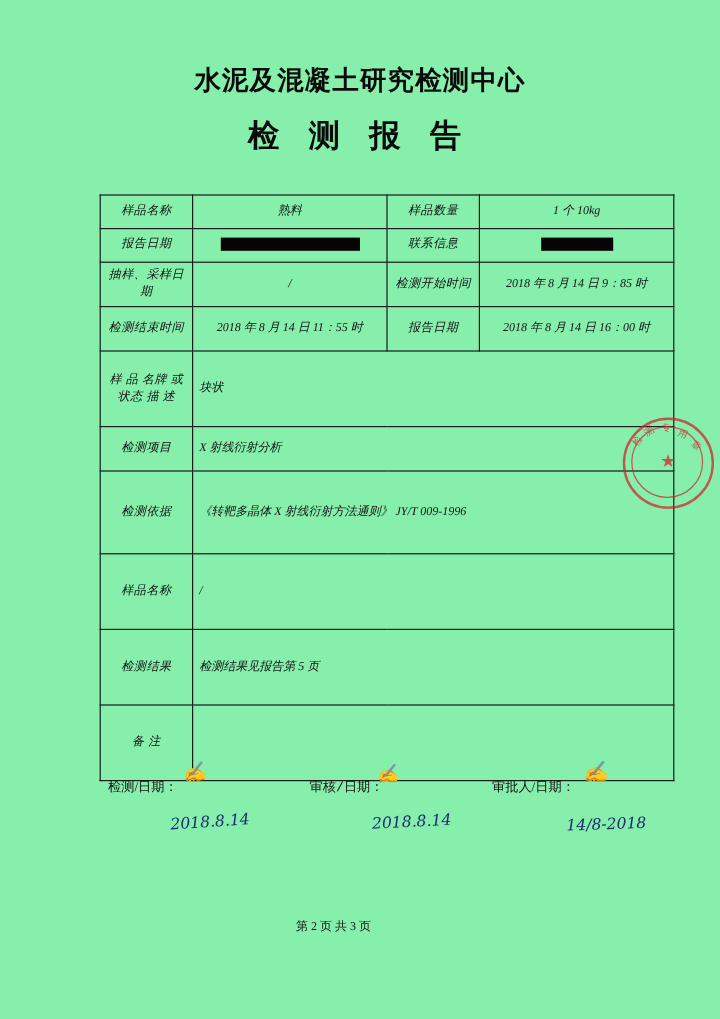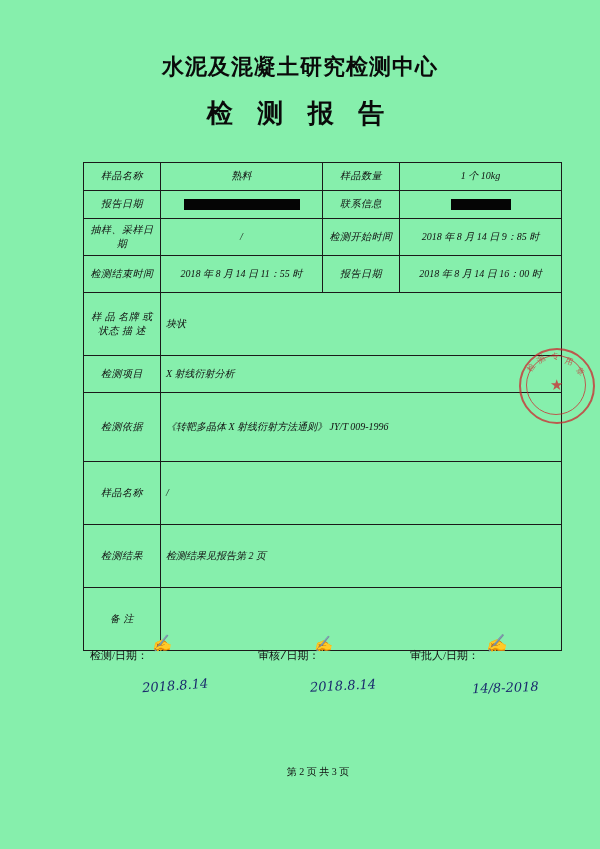--- a/index.html
+++ b/index.html
@@ -153,21 +153,20 @@
   .hand-name3 { left: 396px; top: -14px; font-size: 17px; transform: rotate(-4deg); }
   .hand-date3 { left: 382px; top: 32px; font-size: 13px; transform: rotate(-2deg); }
   .footer {
     position: absolute;
     left: 0;
     top: 765px;
     width: 556px;
     text-align: center;
     font-size: 10px;
     color: #111;
-    padding-left: 40px;
   }
 </style>
 </head>
 <body>
 
 <div class="page">
 
   <div class="title-block">
     <div class="title-main">水泥及混凝土研究检测中心</div>
     <div class="title-sub">检 测 报 告</div>
@@ -210,21 +209,21 @@
       <tr>
         <td class="lbl h-xxtall">检测依据</td>
         <td class="val-left" colspan="3">《转靶多晶体 X 射线衍射方法通则》 JY/T 009-1996</td>
       </tr>
       <tr>
         <td class="lbl h-xtall">样品名称</td>
         <td class="val-left" colspan="3">/</td>
       </tr>
       <tr>
         <td class="lbl h-xtall">检测结果</td>
-        <td class="val-left" colspan="3">检测结果见报告第 2 页</td>
+        <td class="val-left" colspan="3">检测结果见报告第 5 页</td>
       </tr>
       <tr>
         <td class="lbl h-xtall">备  注</td>
         <td class="val-left" colspan="3"></td>
       </tr>
     </tbody>
   </table>
 
   <div class="stamp">
     <div class="stamp-inner"></div>

